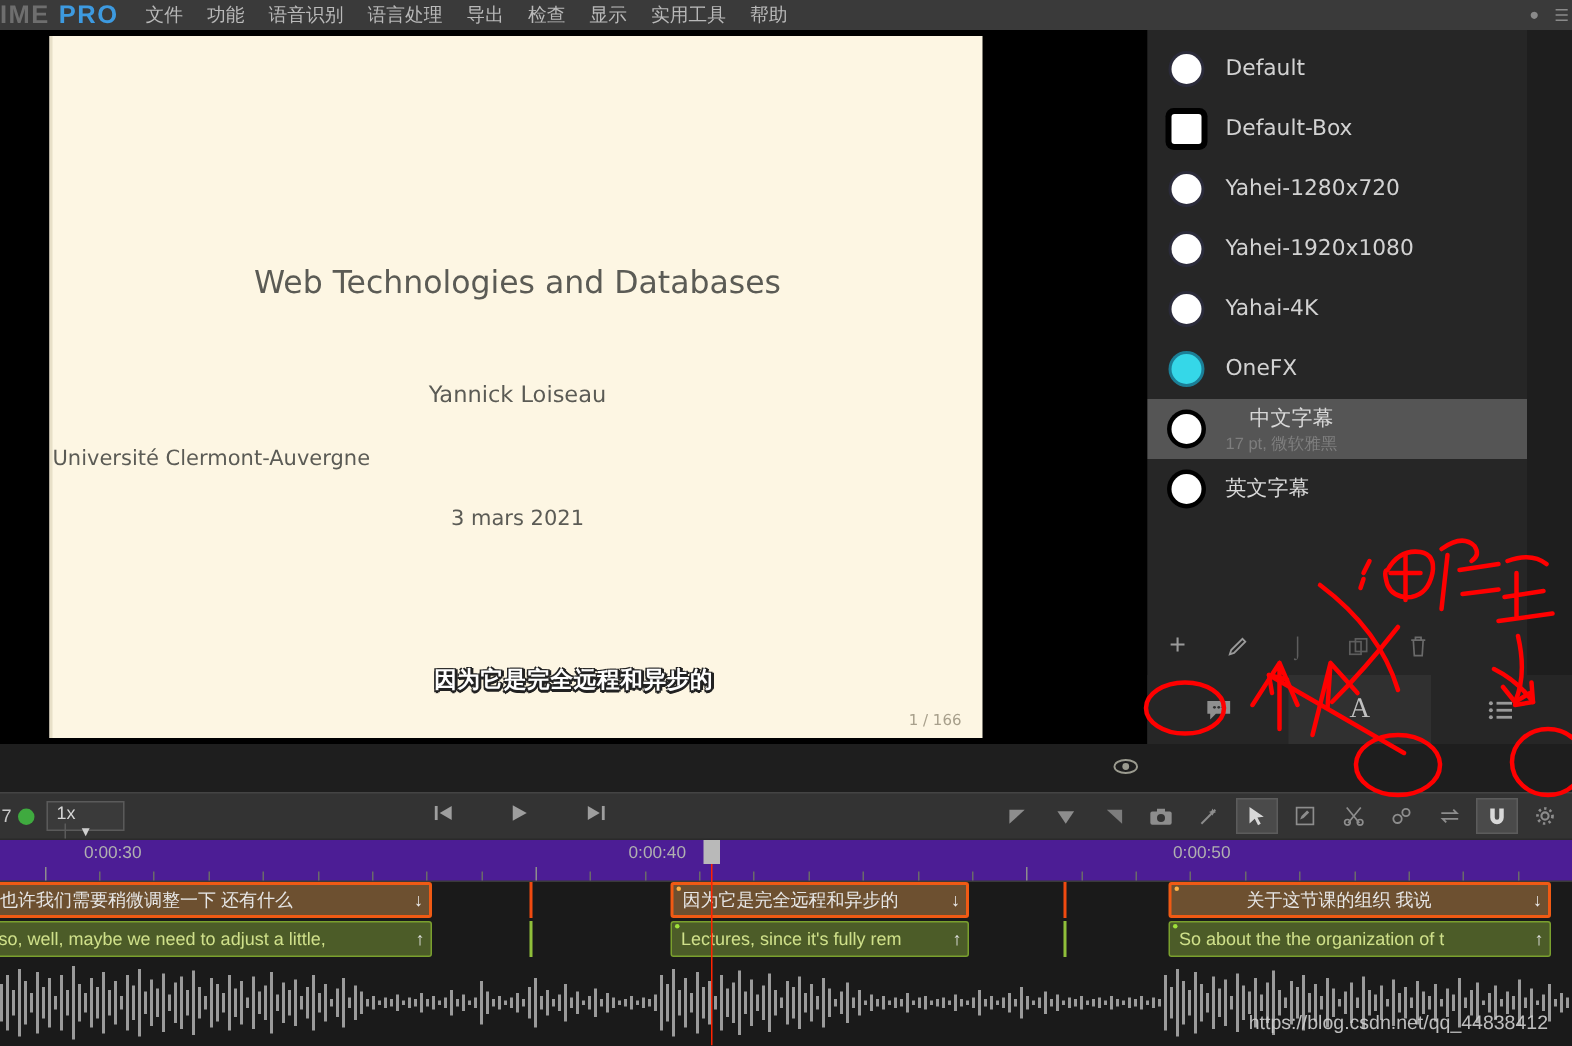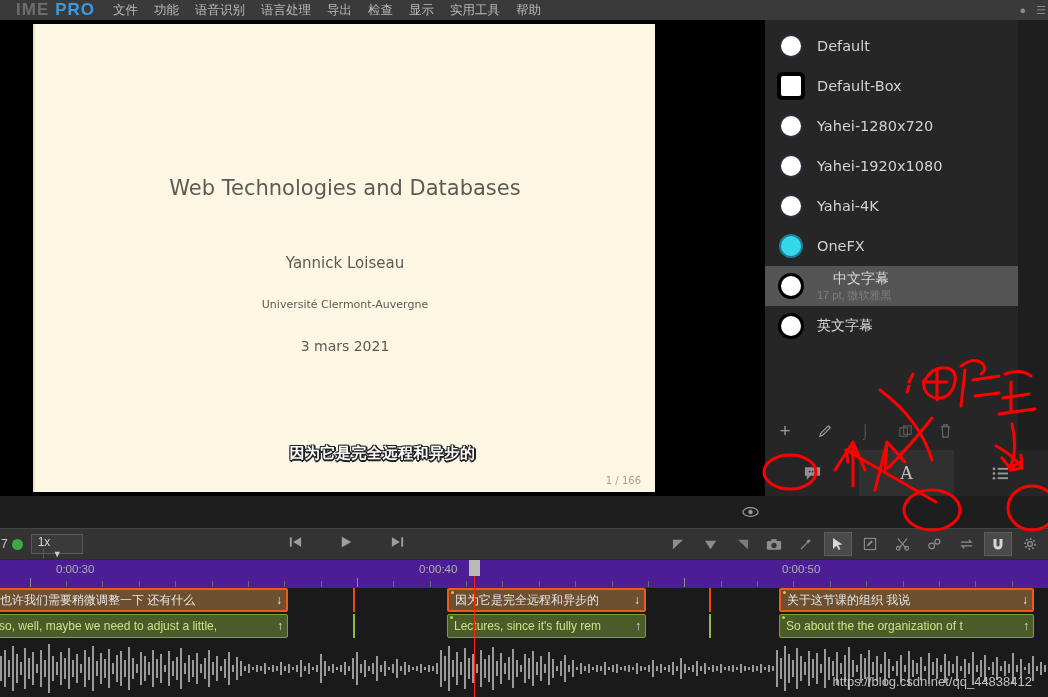--- a/index.html
+++ b/index.html
@@ -4,39 +4,39 @@
 <style>
   * { margin:0; padding:0; box-sizing:border-box; }
   html,body { width:1048px; height:697px; overflow:hidden; background:#1c1c1c;
     font-family:"Liberation Sans","DejaVu Sans",sans-serif; }
 
   .app { position:relative; width:1048px; height:697px; background:#1e1e1e; }
 
   
   .menubar { position:absolute; left:0; top:0; width:1048px; height:20px;
     background:#3a3a3a; display:flex; align-items:center; }
-  .logo { display:flex; align-items:center; padding-left:16px; }
+  .logo { display:flex; align-items:center; padding-left:0; }
   .logo-ime { font-size:17px; font-weight:bold; color:#6e6e6e; letter-spacing:1px; }
   .logo-pro { font-size:17px; font-weight:bold; color:#3d9ae0; letter-spacing:1px; margin-left:6px;}
   .menu-items { display:flex; align-items:center; margin-left:18px; gap:16px; }
   .menu-item { font-size:12.5px; color:#b9b9b9; white-space:nowrap; cursor:default; }
   .menu-right { position:absolute; right:2px; top:0; height:20px; display:flex;
     align-items:center; gap:10px; }
   .menu-right-ic { font-size:11px; color:#8a8a8a; }
 
   
   .stage { position:absolute; left:0; top:20px; width:765px; height:476px; background:#000; }
   .slide { position:absolute; left:33px; top:4px; width:622px; height:468px;
     background:#fdf6e3; border-left:2px solid #e8e0c8; }
   .slide-title { position:absolute; left:0; right:0; top:152px; text-align:center;
     font-family:"DejaVu Sans",sans-serif; font-size:21px; color:#5b5b55; }
   .slide-author { position:absolute; left:0; right:0; top:230px; text-align:center;
     font-family:"DejaVu Sans",sans-serif; font-size:15px; color:#5b5b55; }
-  .slide-affil { position:absolute; left:0; right:0; top:274px; text-align:center;
-    font-family:"DejaVu Sans",sans-serif; font-size:11px; color:#5b5b55; }
+  .slide-affil { position:absolute; left:0; right:0; top:274px; text-align:left;
+    font-family:"DejaVu Sans",sans-serif; font-size:14px; color:#5b5b55; }
   .slide-date { position:absolute; left:0; right:0; top:314px; text-align:center;
     font-family:"DejaVu Sans",sans-serif; font-size:14px; color:#5b5b55; }
   .slide-page { position:absolute; right:14px; bottom:6px;
     font-family:"DejaVu Sans",sans-serif; font-size:10px; color:#a8a08c; }
 
   .subs { position:absolute; left:0; right:0; top:424px; text-align:center; }
   .sub-cn { font-size:15px; font-weight:bold; color:#ffffff; letter-spacing:0.5px;
     text-shadow:-1px -1px 0 #222, 1px -1px 0 #222, -1px 1px 0 #222, 1px 1px 0 #222,
                 0 2px 0 #222, 2px 0 0 #222; }
   .sub-en { font-size:14px; font-weight:bold; color:#ffffff; margin-top:4px;
@@ -677,21 +677,21 @@
     <div class="clip cn" style="left:-8px; width:296px;">
 
       <span class="clip-text">也许我们需要稍微调整一下 还有什么</span>
       <span class="clip-handle">↓</span>
     </div>
     <div class="clip cn" style="left:447px; width:199px;">
       <span class="clip-dot"></span>
       <span class="clip-text">因为它是完全远程和异步的</span>
       <span class="clip-handle">↓</span>
     </div>
-    <div class="clip cn" style="left:779px; width:255px;">
+    <div class="clip cn" style="left:779px; width:255px;padding-left:44px;">
       <span class="clip-dot"></span>
       <span class="clip-text">关于这节课的组织 我说</span>
       <span class="clip-handle">↓</span>
     </div>
 
     <div class="clip en" style="left:-8px; width:296px;">
 
       <span class="clip-text">so, well, maybe we need to adjust a little, </span>
       <span class="clip-handle">↑</span>
     </div>

